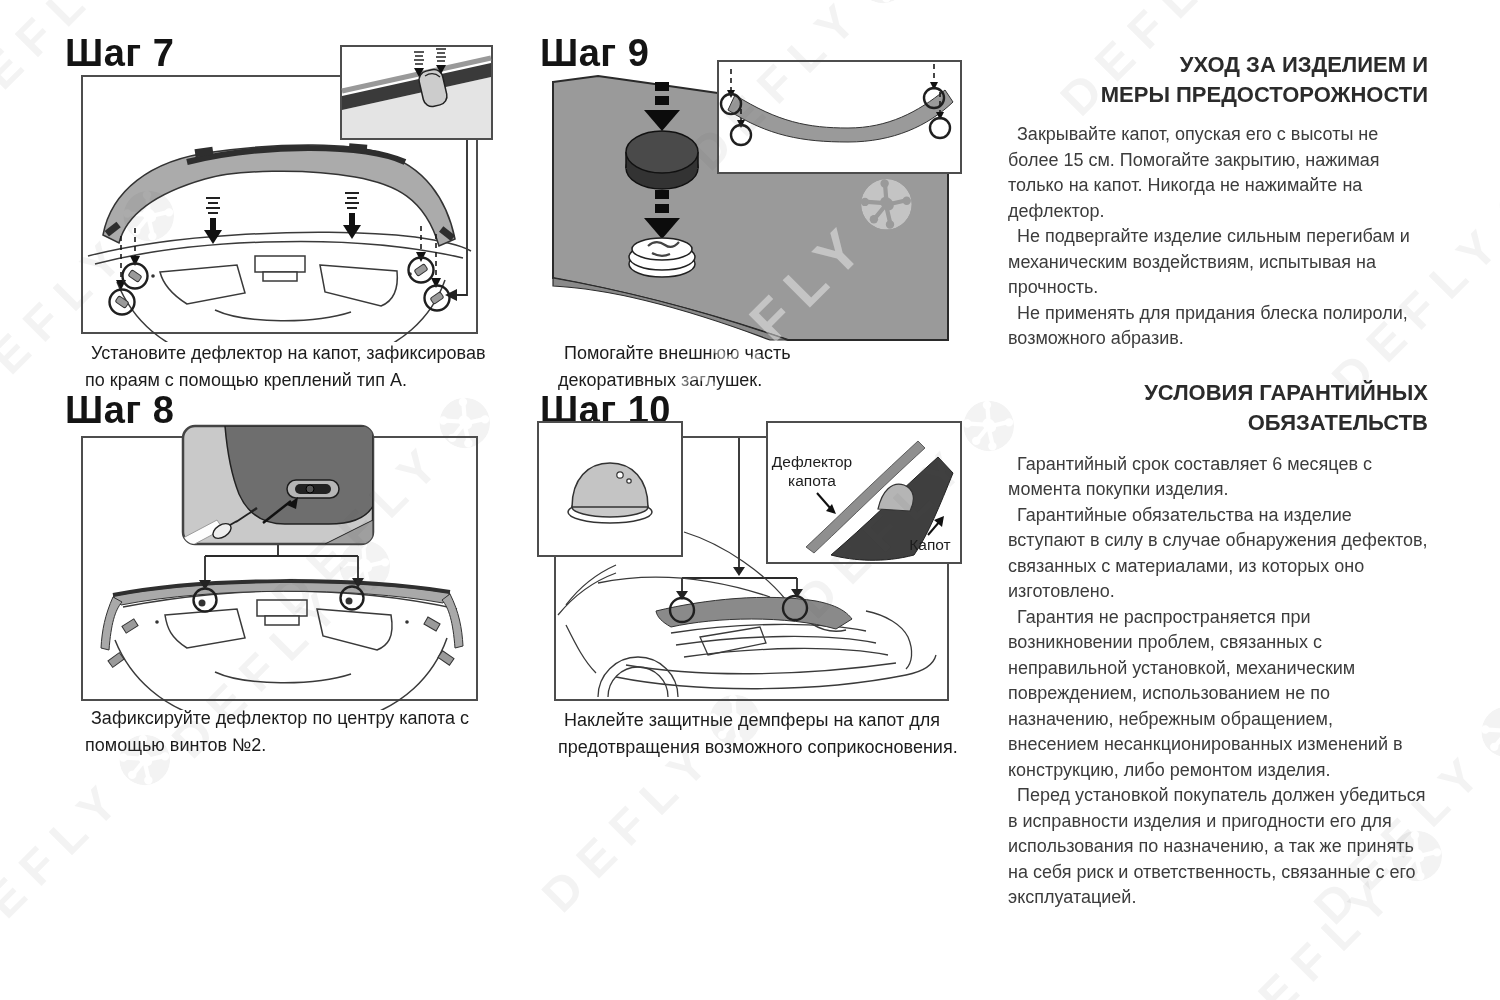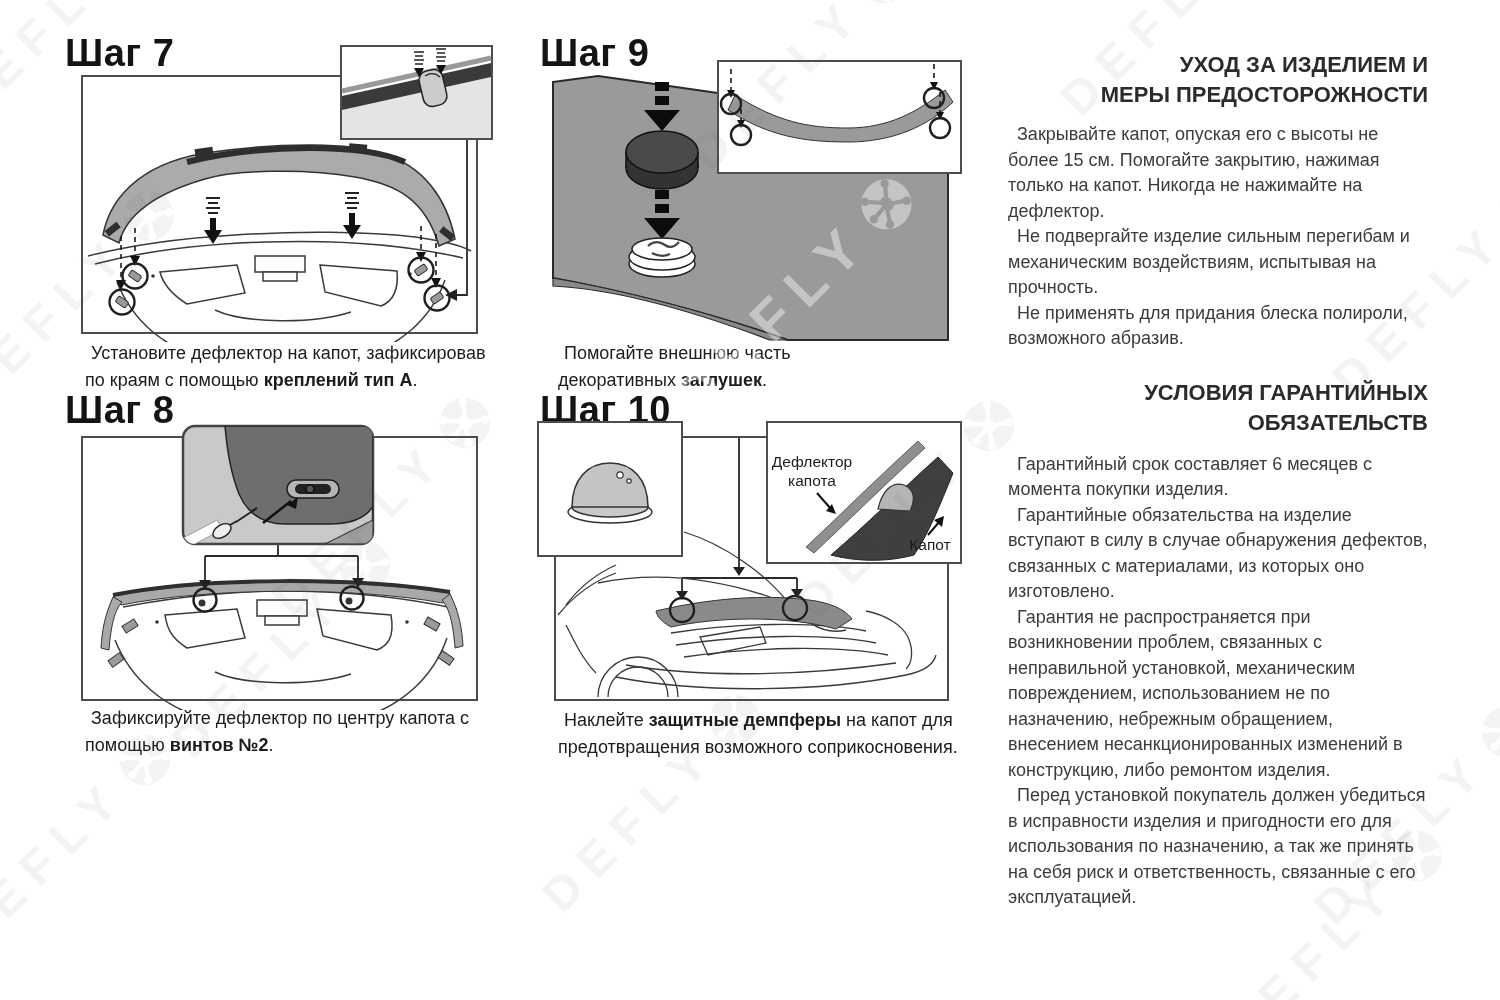--- a/index.html
+++ b/index.html
@@ -16,21 +16,21 @@
   .wm.light{color:rgba(255,255,255,.42);}
   .wm.big{font-size:56px;}
 
   
   .step-h{position:absolute;font-size:38px;font-weight:bold;color:#141414;
           letter-spacing:.5px;margin:0;line-height:1;}
 
   
   .caption{position:absolute;font-size:18px;line-height:27px;color:#1c1c1c;
            text-indent:6px;margin:0;}
-  .caption b{font-weight:bold;}
+  .caption b{font-weight:normal;}
 
   
   .ill{position:absolute;}
   .box{fill:#fff;stroke:#4d4d4d;stroke-width:2;}
   .ln{fill:none;stroke:#3a3a3a;stroke-width:1.5;}
   .lnt{fill:none;stroke:#3a3a3a;stroke-width:1.3;}
   .dash{fill:none;stroke:#1a1a1a;stroke-width:1.6;stroke-dasharray:5 4;}
   .conn{fill:none;stroke:#2a2a2a;stroke-width:1.8;}
   .circ{fill:none;stroke:#1f1f1f;stroke-width:2.4;}
   .lbl{font-family:"Liberation Sans",sans-serif;font-size:15.5px;fill:#1d1d1d;}

